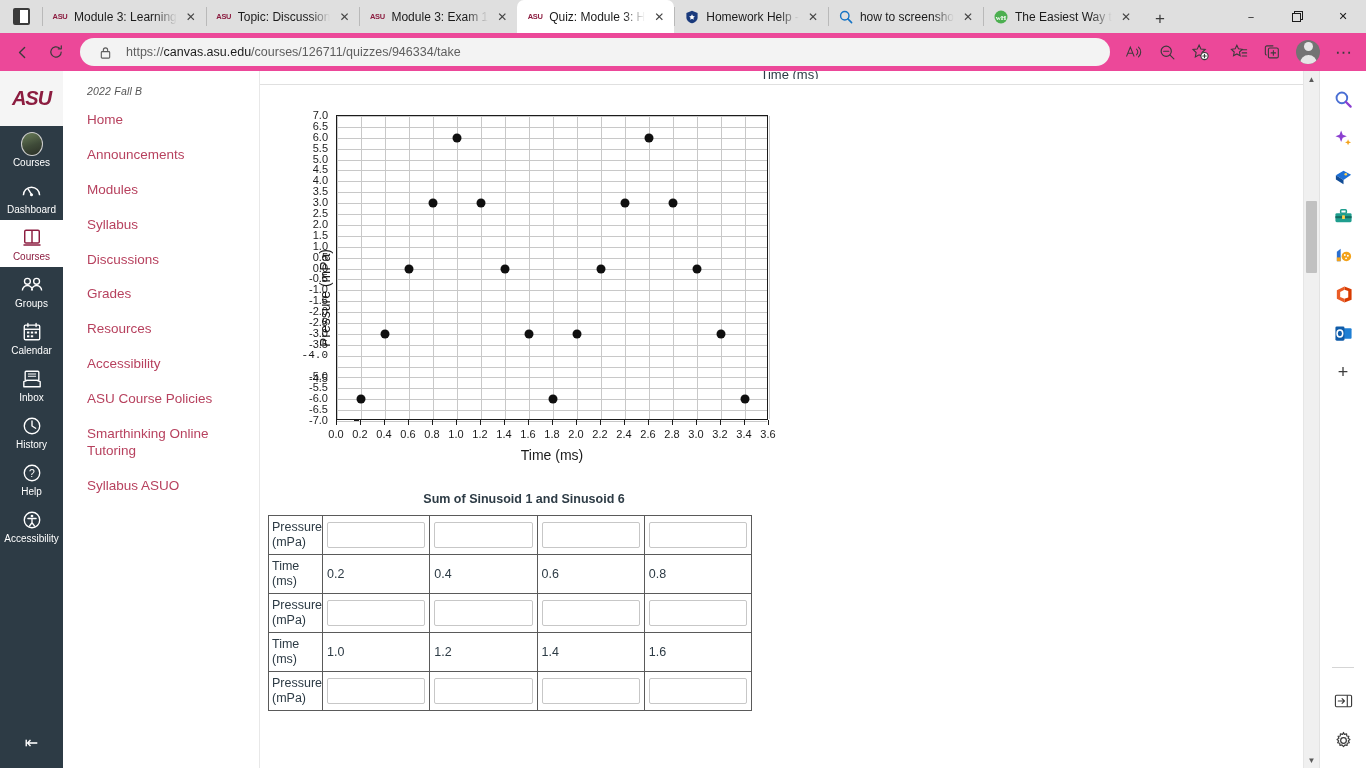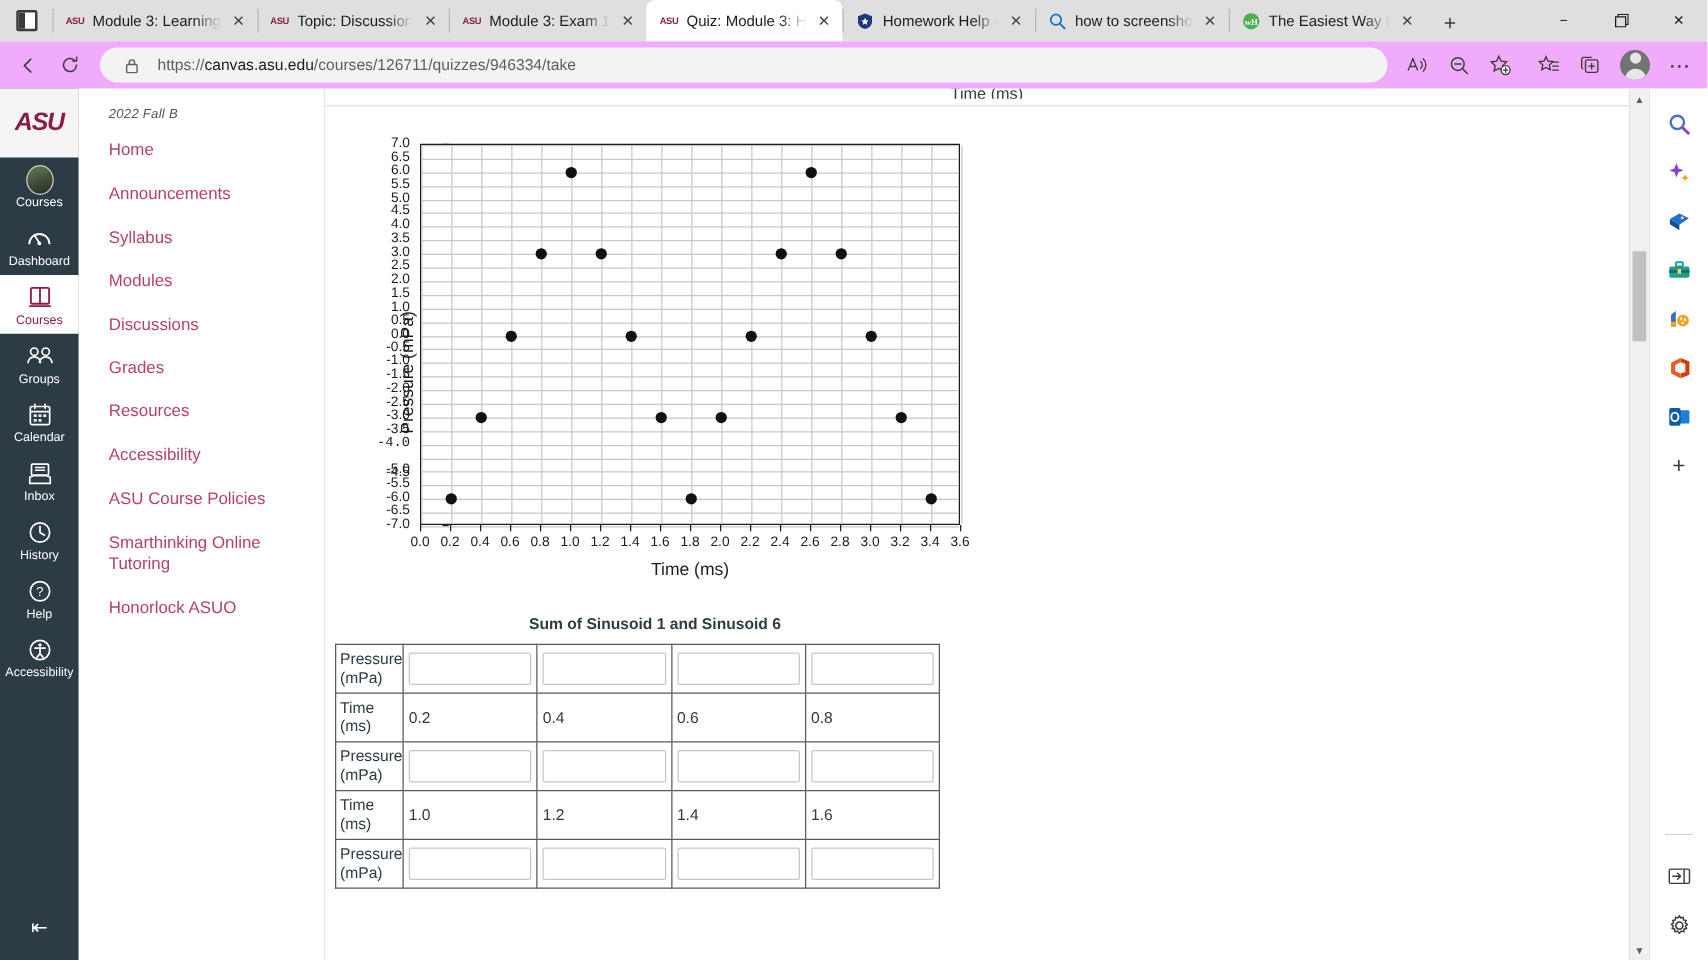--- a/index.html
+++ b/index.html
@@ -61,21 +61,21 @@
     justify-content: center; font-size: 17px; color: #3b3b3b; margin-left: 4px;
   }
   .wincontrols { margin-left: auto; display: flex; height: 33px; }
   .wincontrols div {
     width: 46px; height: 33px; display: flex; align-items: center;
     justify-content: center; font-size: 11px; color: #1b1b1b;
   }
 
   
   .navbar {
-    height: 38px; background: #f0abfc; display: flex; align-items: center;
+    height: 38px; background: #ec4899; display: flex; align-items: center;
     padding: 0 6px; gap: 2px;
   }
   .navbtn {
     width: 32px; height: 32px; border-radius: 4px; display: flex;
     align-items: center; justify-content: center; color: #3b3b3b;
   }
   .omnibox {
     flex: 1; height: 28px; background: #f3f3f3; border-radius: 14px;
     display: flex; align-items: center; padding: 0 6px 0 12px;
     margin: 0 6px; gap: 8px; min-width: 0;
@@ -503,29 +503,29 @@
         </div>
       </div>
     <div class="gnav-collapse">⇤</div>
   </div>
 
   <div class="course-nav">
     <div class="term-label">2022 Fall B</div>
     <div id="coursenav-container">
         <a href="#">Home</a>
         <a href="#">Announcements</a>
+        <a href="#">Modules</a>
         <a href="#">Syllabus</a>
-        <a href="#">Modules</a>
         <a href="#">Discussions</a>
         <a href="#">Grades</a>
         <a href="#">Resources</a>
         <a href="#">Accessibility</a>
         <a href="#">ASU Course Policies</a>
         <a href="#">Smarthinking Online Tutoring</a>
-        <a href="#">Honorlock ASUO</a>
+        <a href="#">Syllabus ASUO</a>
       </div>
   </div>
 
   <div class="content-scroll">
     <div class="content-inner">
       <div class="cut-label">Time (ms)</div>
       <div class="hr-faint"></div>
 
 
       <div class="chart-wrap">

